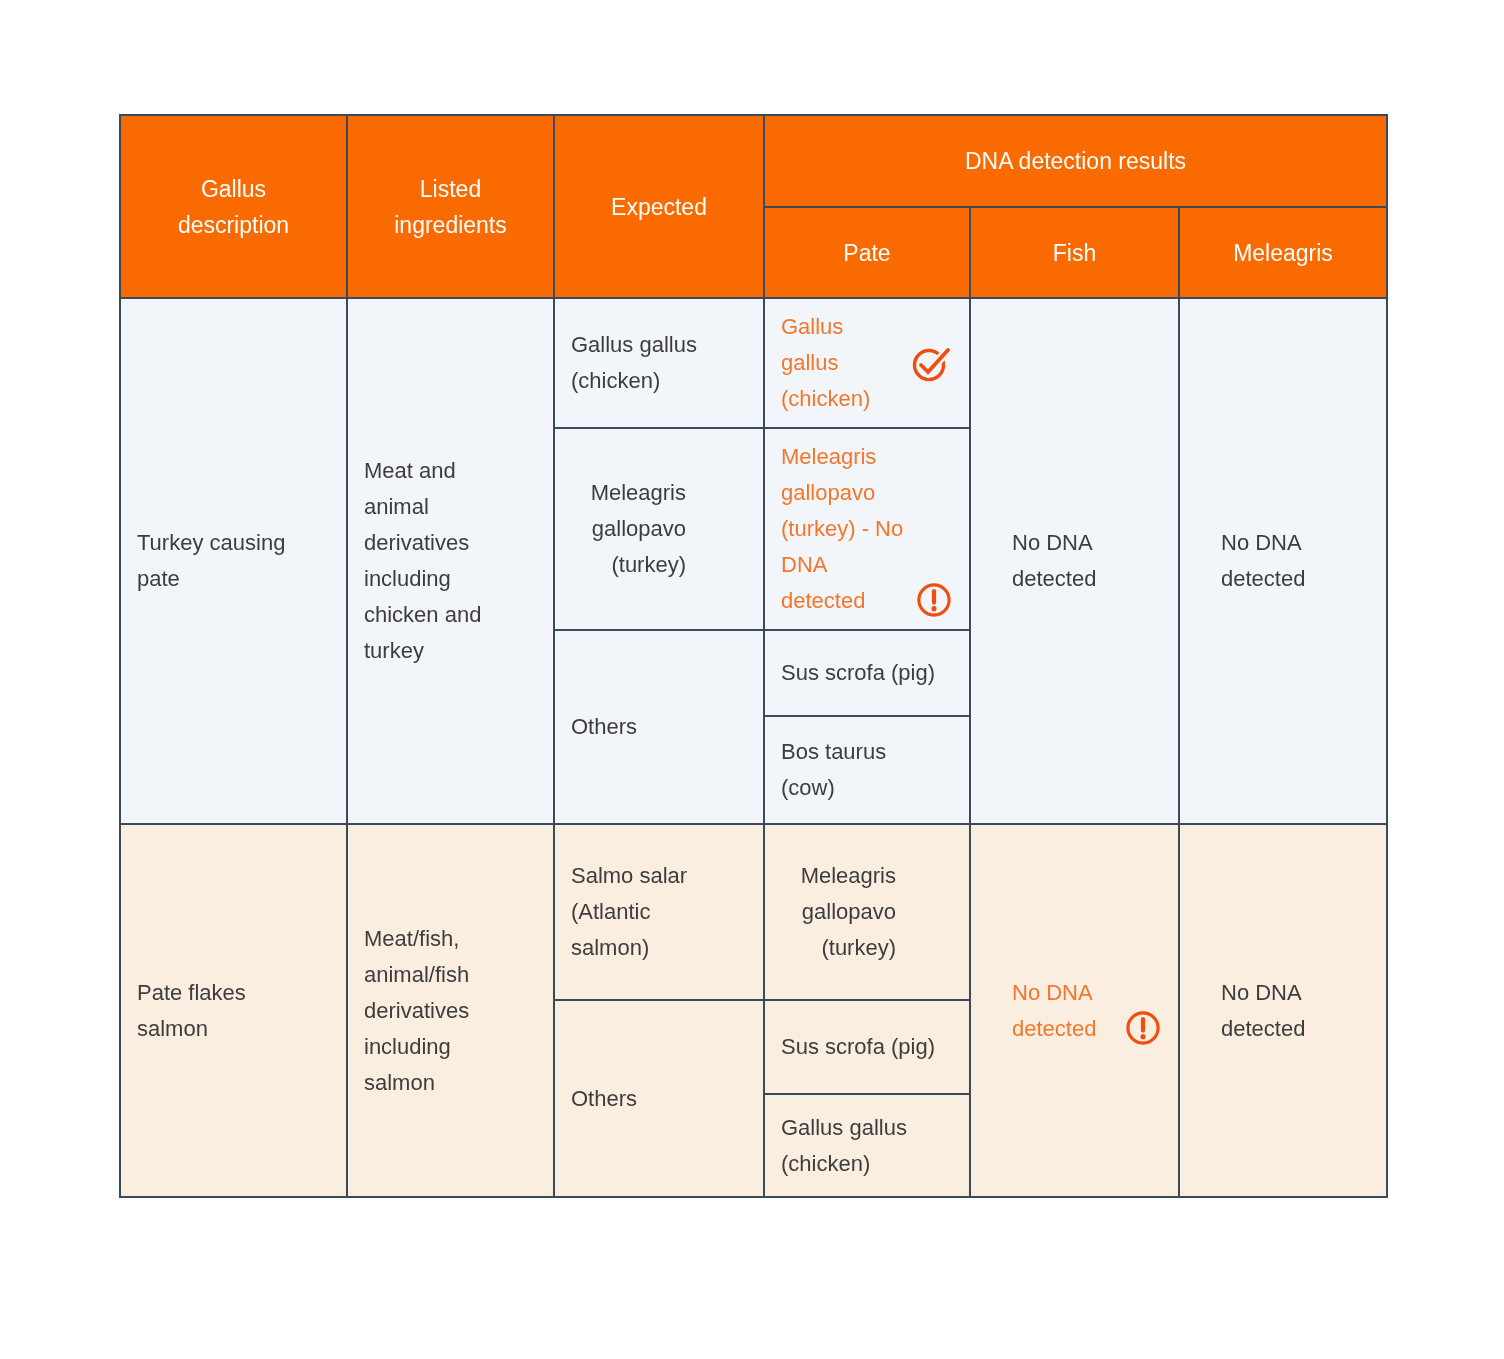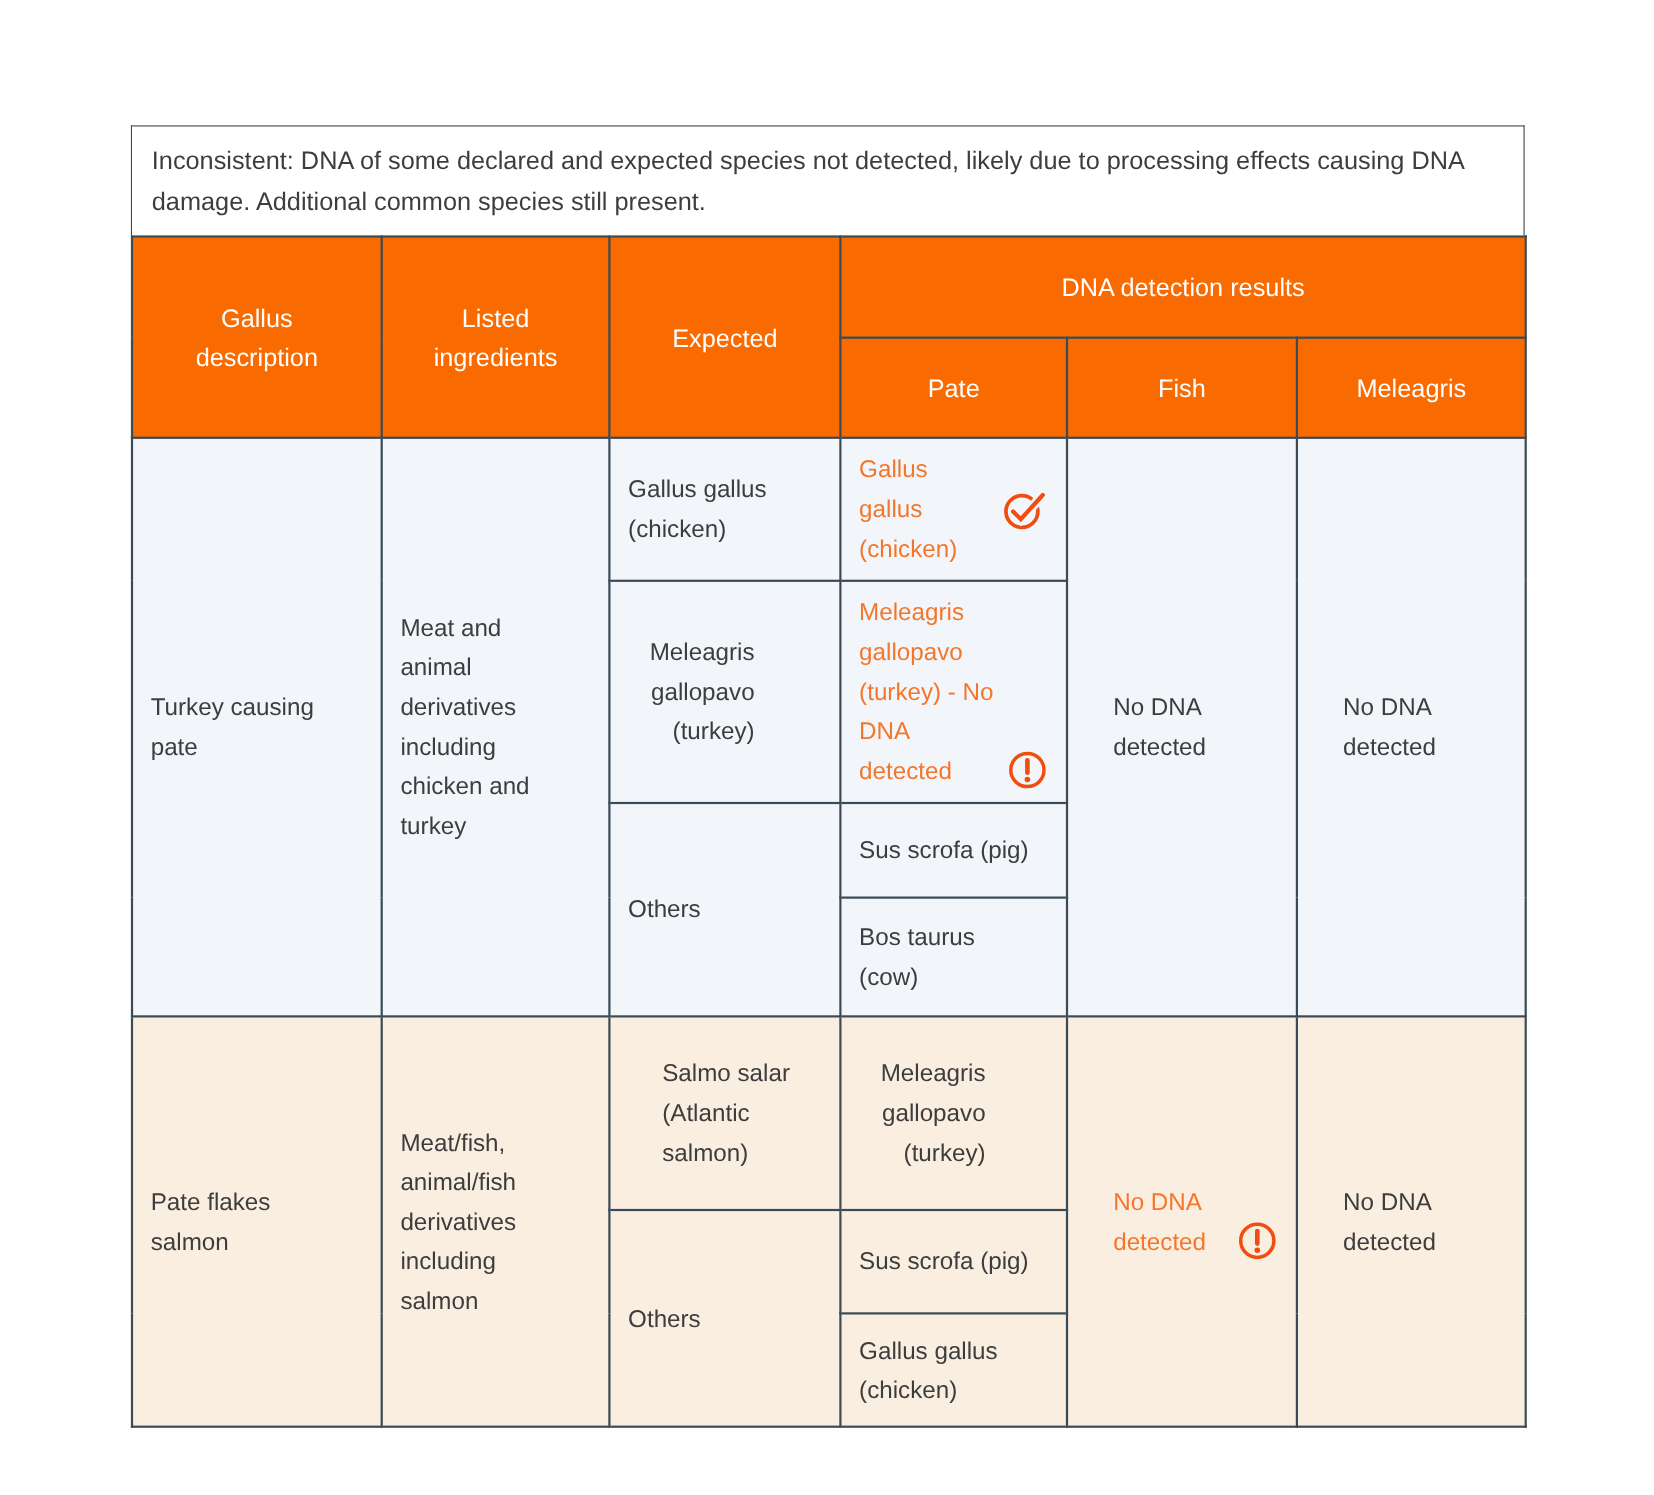--- a/index.html
+++ b/index.html
@@ -70,42 +70,39 @@
   tbody.product-2 tr.r3{height:103px;}
 
   .hdr-block{display:inline-block;text-align:center;}
   .hw130{max-width:130px;}
 
   .blk{display:block;}
   .w110{max-width:110px;}
   .w115{max-width:115px;text-align:right;}
   .w118{max-width:118px;margin-left:25px;}
   .w120{max-width:120px;}
-  .w125{max-width:125px;margin-left:31px;}
+  .w125{max-width:125px;}
   .w136{max-width:136px;}
   .w150{max-width:150px;}
 
   .accent{color:var(--accent-text);}
 
   .cell-flex{display:flex;justify-content:space-between;gap:6px;width:100%;}
   .cf-center{align-items:center;}
   .cf-top{align-items:flex-end;}
   .icon-wrap{flex:0 0 auto;display:inline-flex;}
   .icon-wrap.mt22{margin-top:20px;}
   .icon-wrap svg{display:block;}
 </style>
 </head>
 <body>
 
 <div class="sheet">
   <div class="report">
 
-    <div class="caption-box">
-      <span>Inconsistent: DNA of some declared and expected species not detected, likely due to processing effects causing DNA damage. Additional common species still present.</span>
-    </div>
 
     <table class="dna">
       <colgroup>
         <col style="width:227px">
           <col style="width:207px">
           <col style="width:210px">
         <col style="width:206px">
           <col style="width:209px">
           <col style="width:208px">
       </colgroup>

